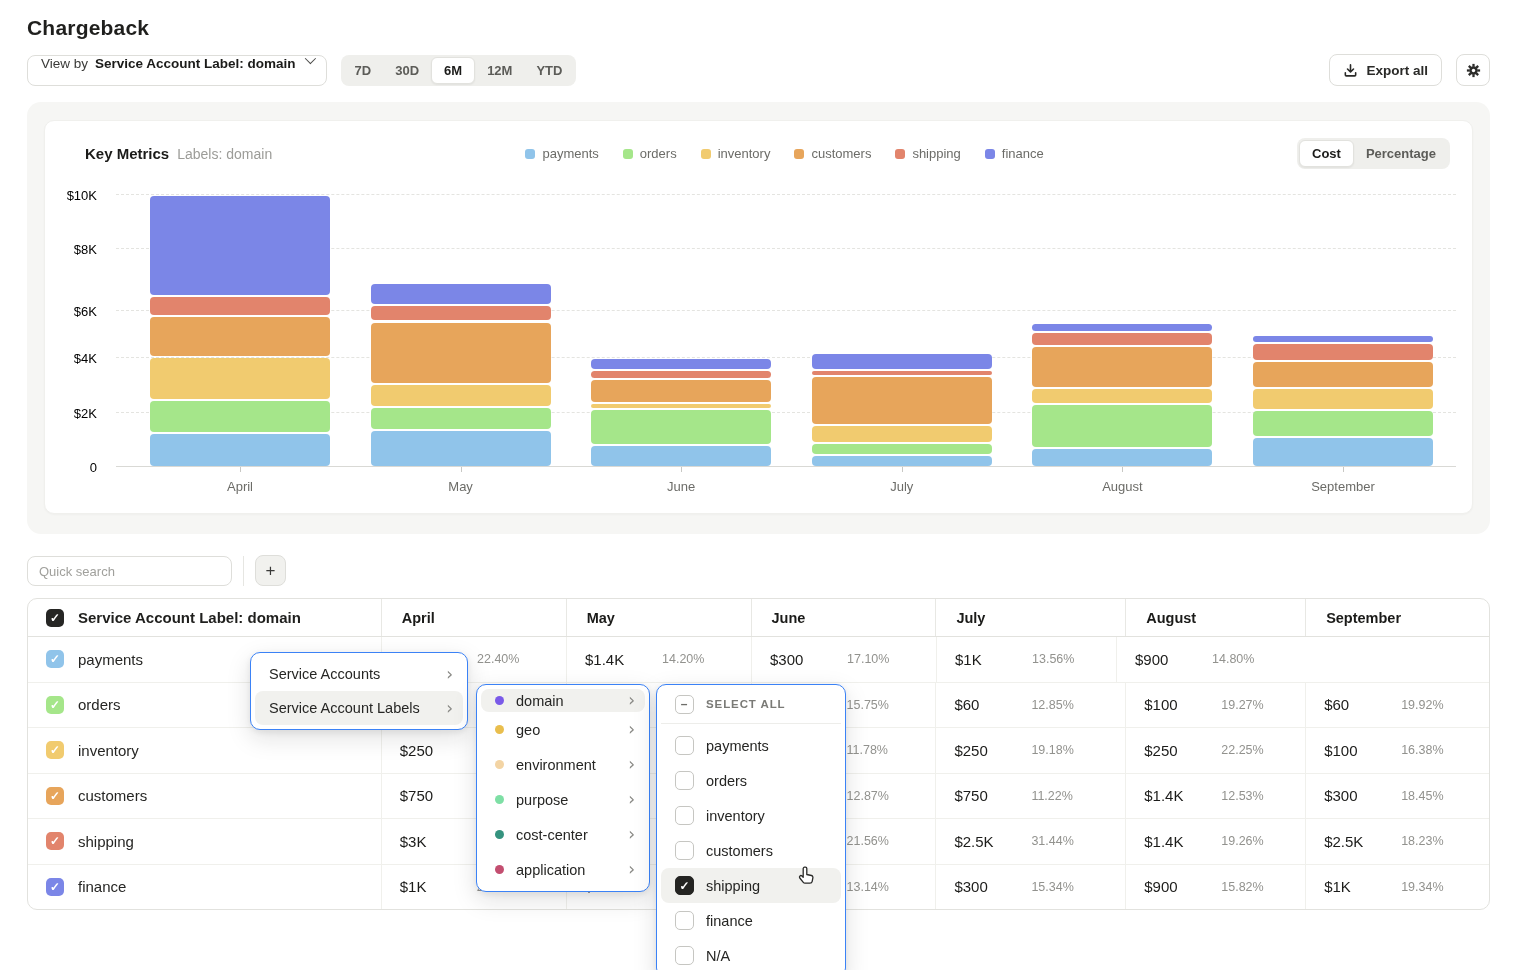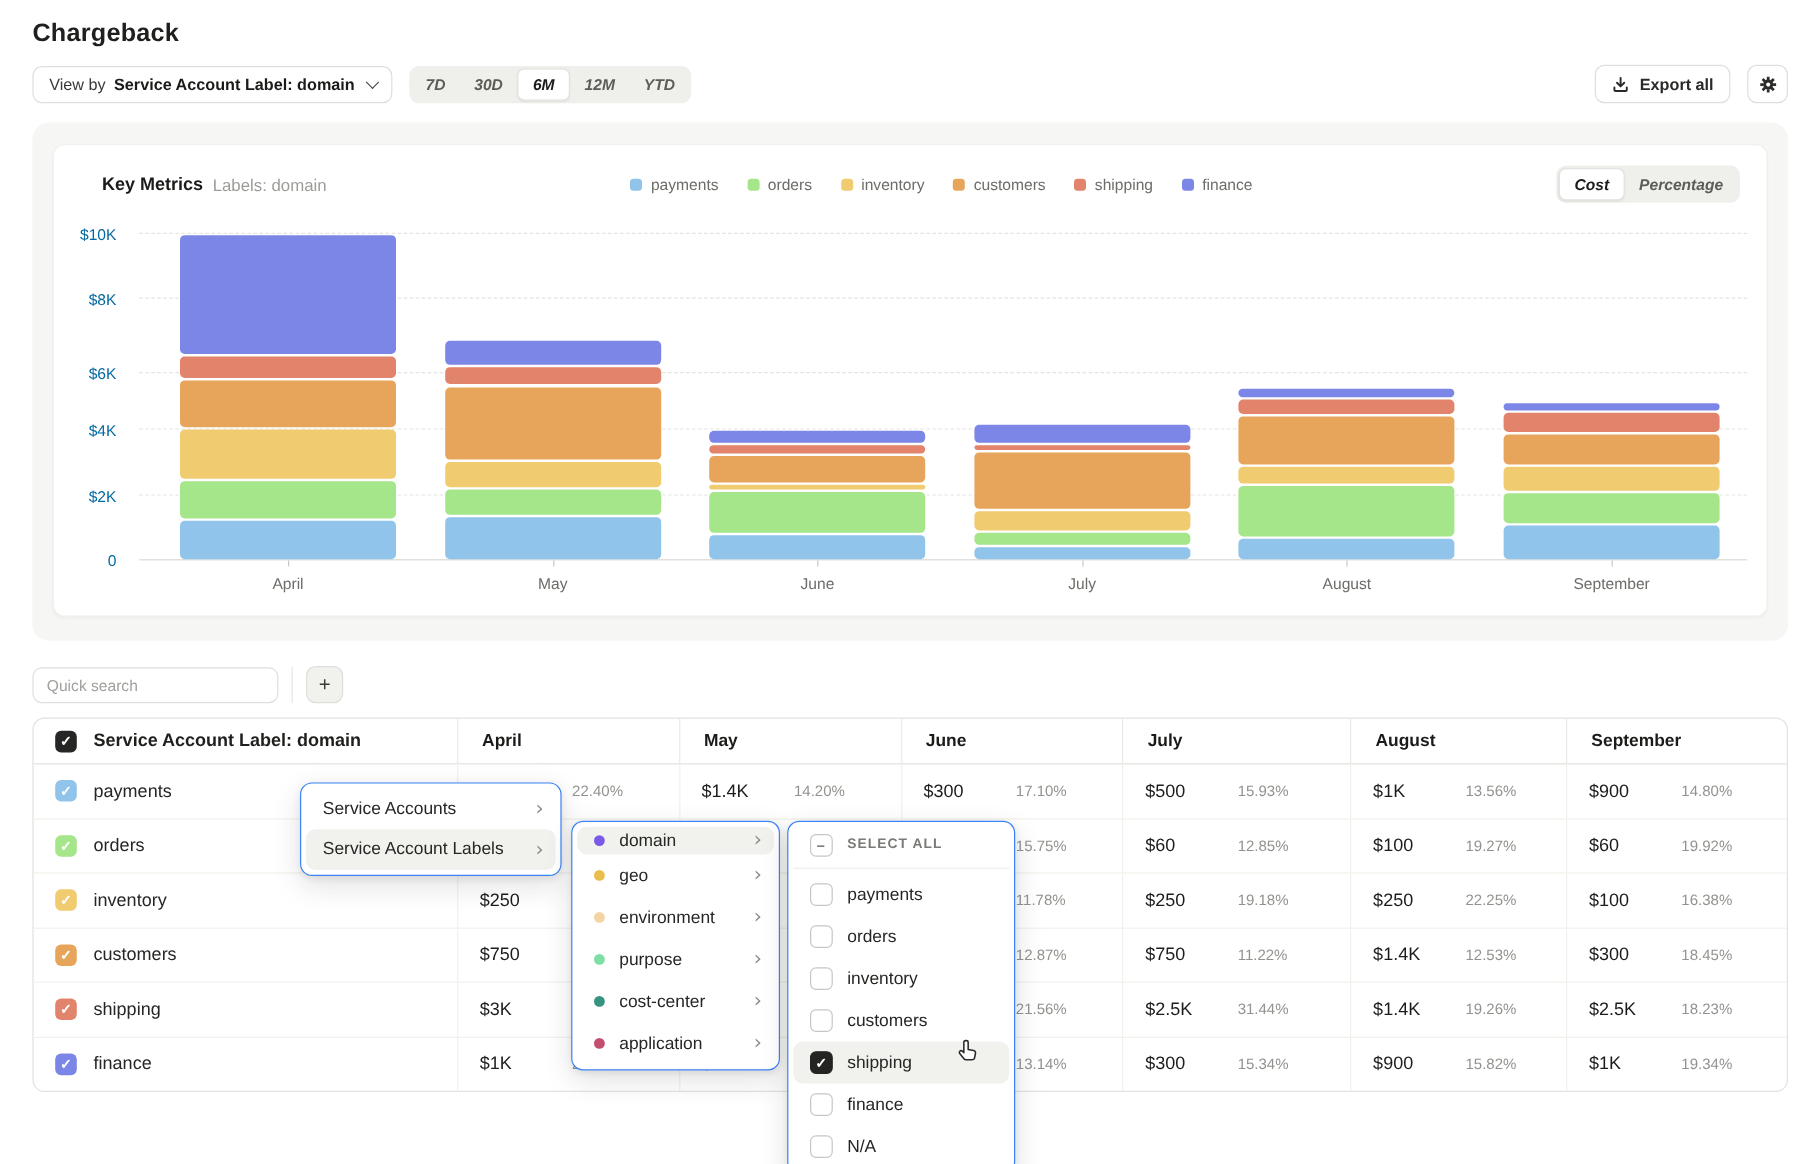--- a/index.html
+++ b/index.html
@@ -8,43 +8,43 @@
 
   h1.title { font-size:21px; font-weight:bold; margin:16px 0 0 27px; letter-spacing:.2px; }
 
   .tabs { display:flex; gap:34px; margin:20px 27px 0 27px; border-bottom:1px solid #E9E9E5; }
   .tab { font-size:15px; padding:6px 1px 13px 1px; color:#3C3C3A; position:relative; cursor:pointer; white-space:nowrap; }
   .tab.active { color:#161614; font-weight:bold; }
   .tab.active::after { content:""; position:absolute; left:0; right:0; bottom:-1px; height:3px; background:#1A1A18; border-radius:2px; }
   .tab.disabled { color:#B4B4B0; }
 
   .toolbar { display:flex; align-items:center; margin:14px 27px 0 27px; gap:14px; }
-  .viewby { display:flex; align-items:center; gap:7px; height:31px; padding:0 13px; border:1px solid #DEDEDA; border-radius:8px; font-size:13.5px; color:#3A3A38; background:#fff; cursor:pointer; }
+  .viewby { display:flex; align-items:flex-start; gap:7px; height:31px; padding:0 13px; border:1px solid #DEDEDA; border-radius:8px; font-size:13.5px; color:#3A3A38; background:#fff; cursor:pointer; }
   .viewby b { color:#1B1B19; }
   .chev-down { width:8px; height:8px; border-right:1.6px solid #4A4A48; border-bottom:1.6px solid #4A4A48; transform:rotate(45deg) translateY(-2px); margin-left:2px; }
-  .seg { display:flex; align-items:flex-start; background:#EFEFEC; border-radius:8px; padding:2px; height:31px;font-style:italic; }
+  .seg { display:flex; align-items:flex-start; background:#EFEFEC; border-radius:8px; padding:2px; height:31px; }
   .seg .opt { font-size:13px; font-weight:bold; color:#5C5C58; padding:0 12px; height:27px; display:flex; align-items:center; border-radius:6px; cursor:pointer; white-space:nowrap; }
   .seg .opt.active { background:#fff; color:#1B1B19; border:1px solid #E2E2DE; box-shadow:0 1px 2px rgba(0,0,0,.06); }
   .toolbar .spacer { flex:1; }
   .btn { display:flex; align-items:center; gap:8px; height:32px; padding:0 13px; background:#fff; border:1px solid #DEDEDA; border-radius:8px; font-size:13.5px; font-weight:bold; color:#2A2A28; cursor:pointer; }
   .btn.iconbtn { width:34px; justify-content:center; padding:0; }
 
   .panel { margin:16px 27px 0 27px; height:432px; background:#F6F6F4; border-radius:14px; padding:18px 17px; }
   .card { position:relative; background:#fff; border-radius:10px; height:394px; border:1px solid #F0F0ED; box-shadow:0 1px 2px rgba(0,0,0,.03); }
   .card-head { display:flex; align-items:center; padding:17px 22px 0 40px; }
   .card-title { font-size:15px; font-weight:bold; color:#1B1B19; white-space:nowrap; }
   .card-sub { font-size:14px; color:#9C9C98; margin-left:8px; white-space:nowrap; }
   .legend { flex:1; display:flex; justify-content:center; gap:24px; align-items:center; }
   .lg-item { display:flex; align-items:center; gap:7px; font-size:13px; color:#6C6C68; }
   .lg-dot { width:10px; height:10px; border-radius:3px; }
 
   .plot { position:absolute; left:71px; top:74px; width:1340px; height:272px; }
   .gridline { position:absolute; left:0; right:0; height:0; border-top:1px dashed #E4E4E0; }
   .gridline.zero { border-top:1px solid #D9D9D5; }
-  .ylab { position:absolute; left:-71px; width:52px; text-align:right; font-size:13px; color:#0369a1; transform:translateY(-7px); }
+  .ylab { position:absolute; left:-71px; width:52px; text-align:right; font-size:13px; color:#000000; transform:translateY(-7px); }
   .bar { position:absolute; bottom:0; width:180px; }
   .segm { position:absolute; left:0; width:180px; border-radius:4px; }
   .xlab { position:absolute; top:calc(100% + 12px); width:180px; text-align:center; font-size:13px; color:#6C6C68; }
   .xtick { position:absolute; top:100%; width:1px; height:5px; background:#C8C8C4; }
 
   .searchrow { display:flex; align-items:flex-end; margin:21px 27px 0 27px; }
   .qsearch { width:205px; height:30px; border:1px solid #DEDEDA; border-radius:8px; padding:0 11px; font-size:13px; color:#3A3A38; outline:none; font-family:"Liberation Sans",sans-serif; }
   .qsearch::placeholder { color:#A0A09C; }
   .vdiv { width:1px; height:30px; background:#E6E6E2; margin:0 11px; }
   .plusbtn { width:31px; height:31px; background:#F1F1EE; border:1px solid #DEDEDA; border-radius:8px; font-size:17px; color:#3A3A38; display:flex; align-items:center; justify-content:center; cursor:pointer; }
@@ -271,24 +271,20 @@
           <span class="pct">22.40%</span>
         </div>
         <div class="c-val" style="width: 185px;">
           <span class="cost">$1.4K</span>
           <span class="pct">14.20%</span>
         </div>
         <div class="c-val" style="width: 185px;">
           <span class="cost">$300</span>
           <span class="pct">17.10%</span>
         </div>
-        <div class="c-val" style="width: 190px;">
-          <span class="cost">$500</span>
-          <span class="pct">15.93%</span>
-        </div>
         <div class="c-val" style="width: 180px;">
           <span class="cost">$1K</span>
           <span class="pct">13.56%</span>
         </div>
         <div class="c-val" style="width: 184px;">
           <span class="cost">$900</span>
           <span class="pct">14.80%</span>
         </div>
       </div>
       <div class="trow">

